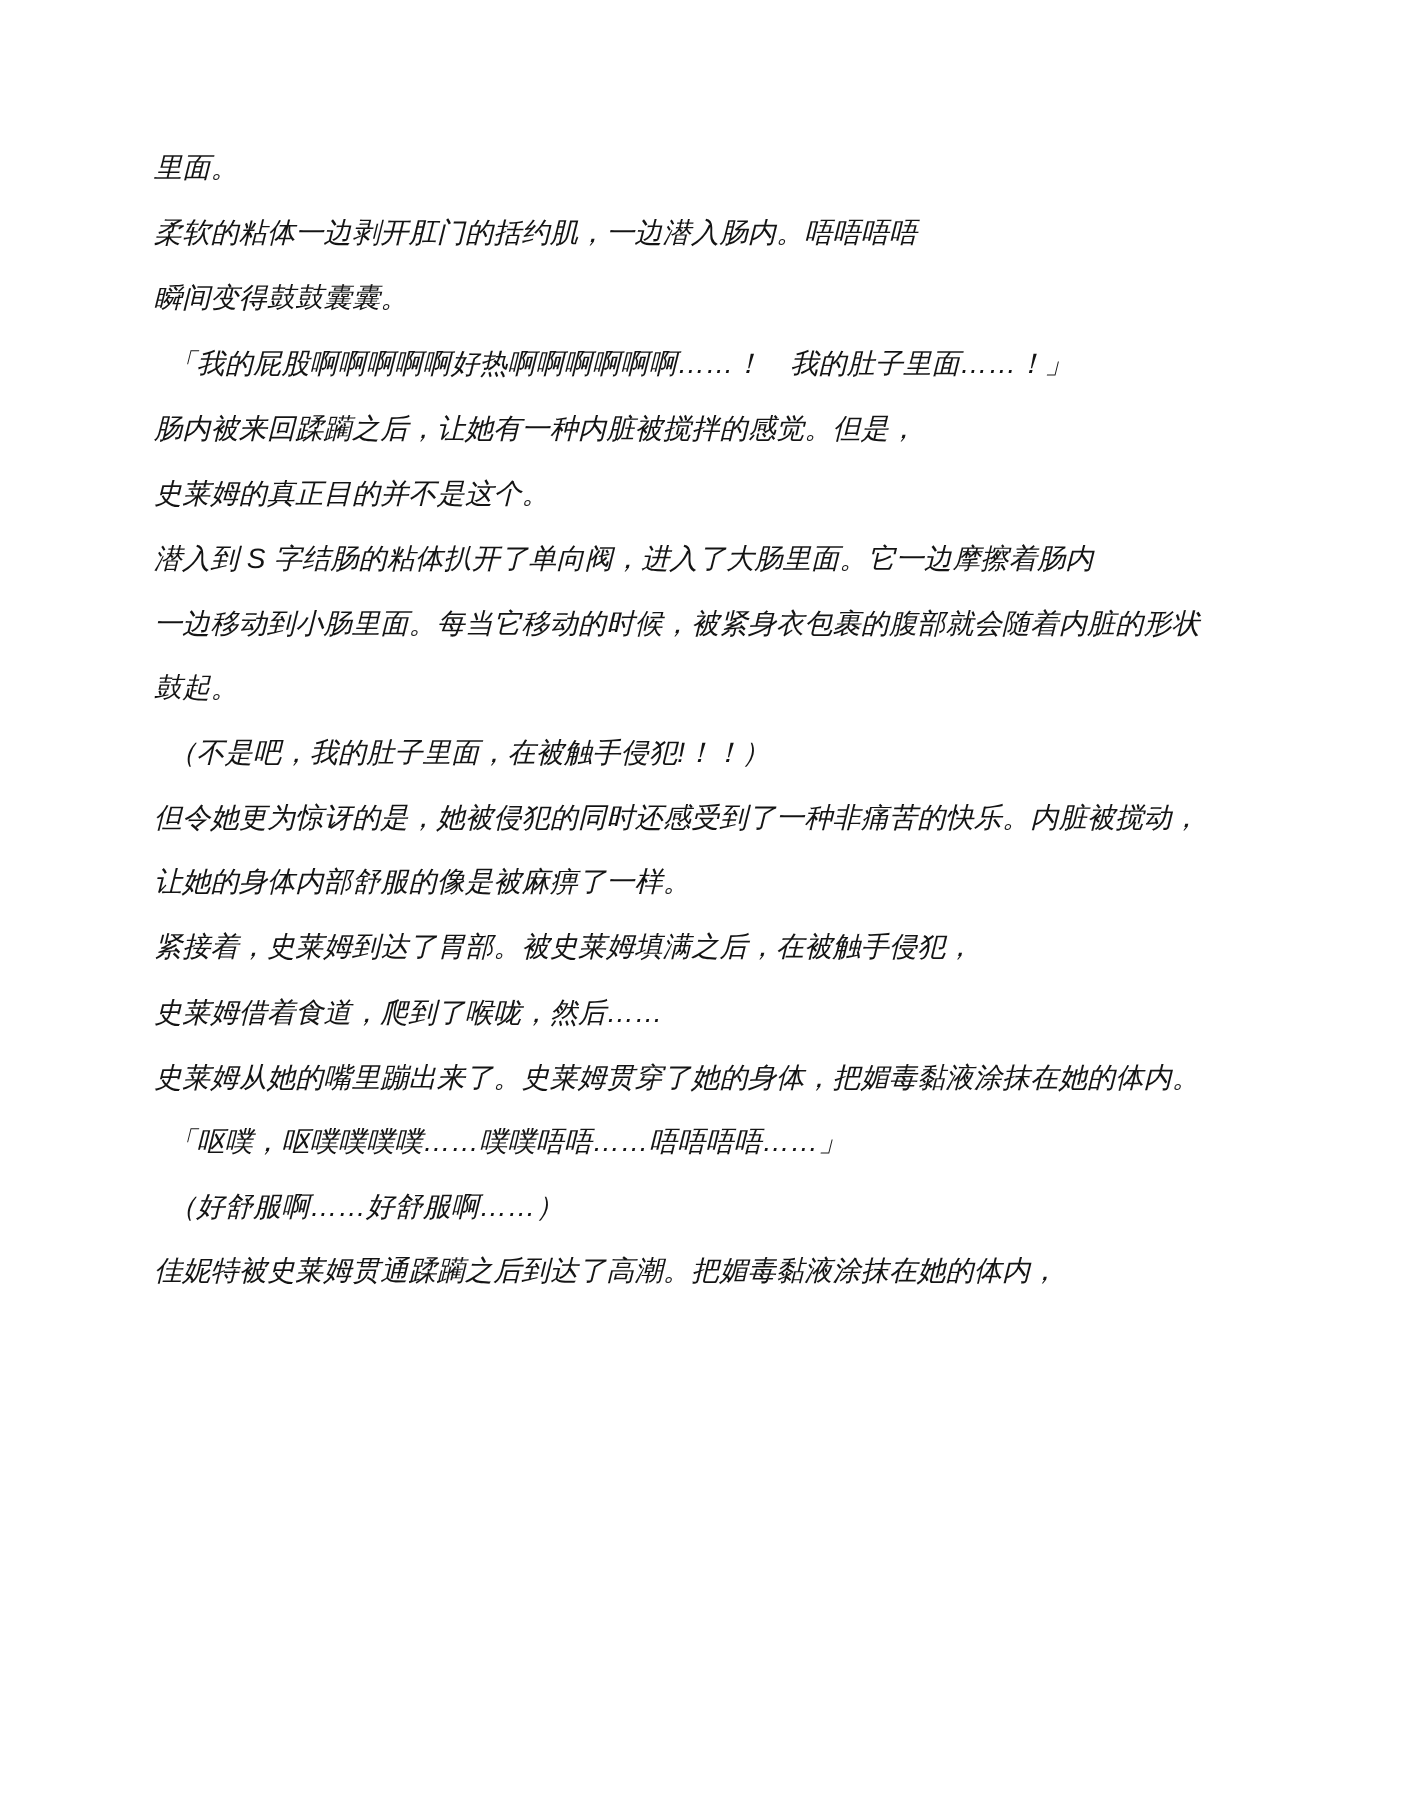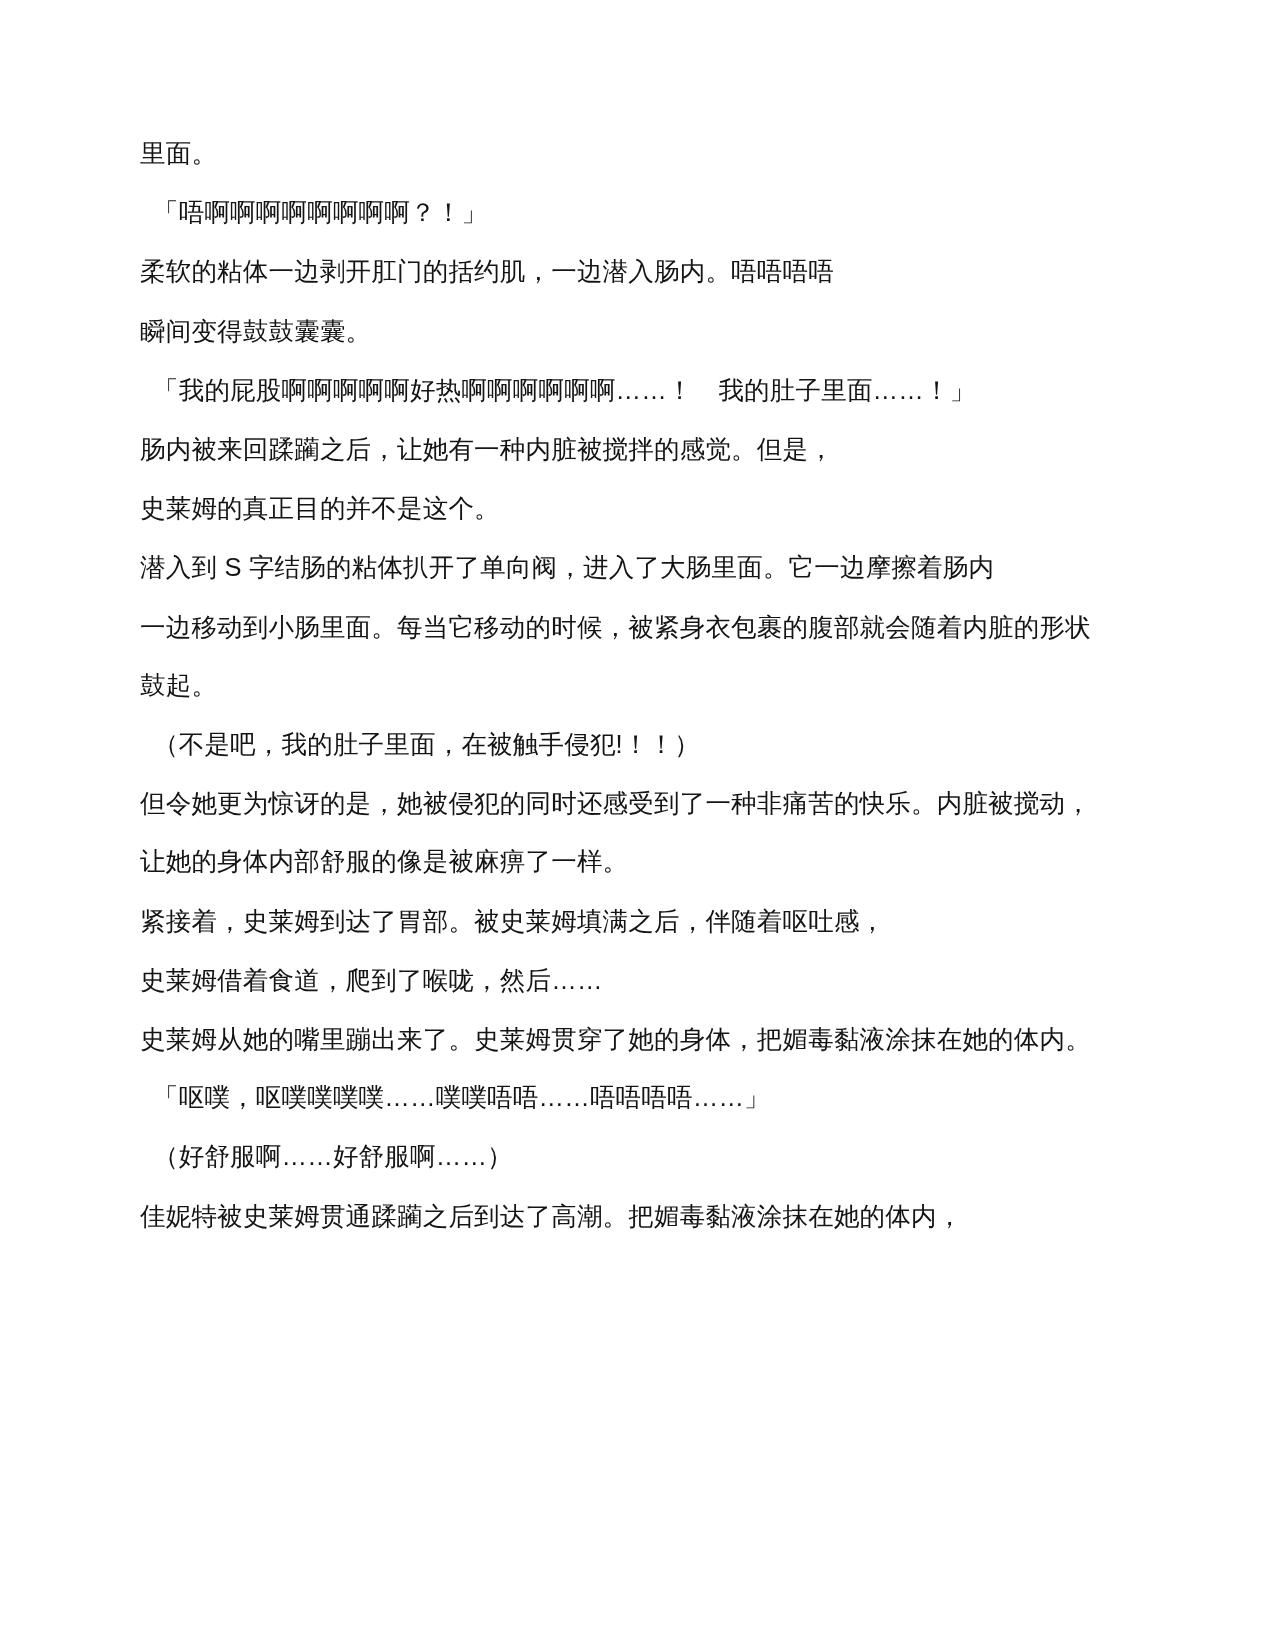--- a/index.html
+++ b/index.html
@@ -25,49 +25,49 @@
     width: 960px;
   }
   .para {
     font-size: 25.5px;
     line-height: 1.42;
     margin: 0 0 23px 0;
     letter-spacing: 0.2px;
     text-align: left;
     white-space: normal;
     word-break: break-word;
+    font-style: italic;
   }
   .indent {
     text-indent: 0;
     padding-left: 13px;
   }
   .tight {
     margin-bottom: 22px;
   }
 </style>
 </head>
 <body>
 
 <div class="page">
   <div class="doc-body">
 
     <p class="para">里面。</p>
-    <p class="para indent">「唔啊啊啊啊啊啊啊啊？！」</p>
     <p class="para">柔软的粘体一边剥开肛门的括约肌，一边潜入肠内。唔唔唔唔</p>
     <p class="para">瞬间变得鼓鼓囊囊。</p>
     <p class="para indent">「我的屁股啊啊啊啊啊好热啊啊啊啊啊啊……！　我的肚子里面……！」</p>
     <p class="para">肠内被来回蹂躏之后，让她有一种内脏被搅拌的感觉。但是，</p>
     <p class="para">史莱姆的真正目的并不是这个。</p>
     <p class="para">潜入到 S 字结肠的粘体扒开了单向阀，进入了大肠里面。它一边摩擦着肠内</p>
     <p class="para tight">一边移动到小肠里面。每当它移动的时候，被紧身衣包裹的腹部就会随着内脏的形状</p>
     <p class="para">鼓起。</p>
     <p class="para indent">（不是吧，我的肚子里面，在被触手侵犯!！！）</p>
     <p class="para tight">但令她更为惊讶的是，她被侵犯的同时还感受到了一种非痛苦的快乐。内脏被搅动，</p>
     <p class="para">让她的身体内部舒服的像是被麻痹了一样。</p>
-    <p class="para">紧接着，史莱姆到达了胃部。被史莱姆填满之后，伴随着呕吐感，</p>
+    <p class="para">紧接着，史莱姆到达了胃部。被史莱姆填满之后，在被触手侵犯，</p>
     <p class="para">史莱姆借着食道，爬到了喉咙，然后……</p>
     <p class="para tight">史莱姆从她的嘴里蹦出来了。史莱姆贯穿了她的身体，把媚毒黏液涂抹在她的体内。</p>
     <p class="para indent">「呕噗，呕噗噗噗噗……噗噗唔唔……唔唔唔唔……」</p>
     <p class="para indent">（好舒服啊……好舒服啊……）</p>
     <p class="para">佳妮特被史莱姆贯通蹂躏之后到达了高潮。把媚毒黏液涂抹在她的体内，</p>
 
   </div>
 </div>
 
 </body></html>

